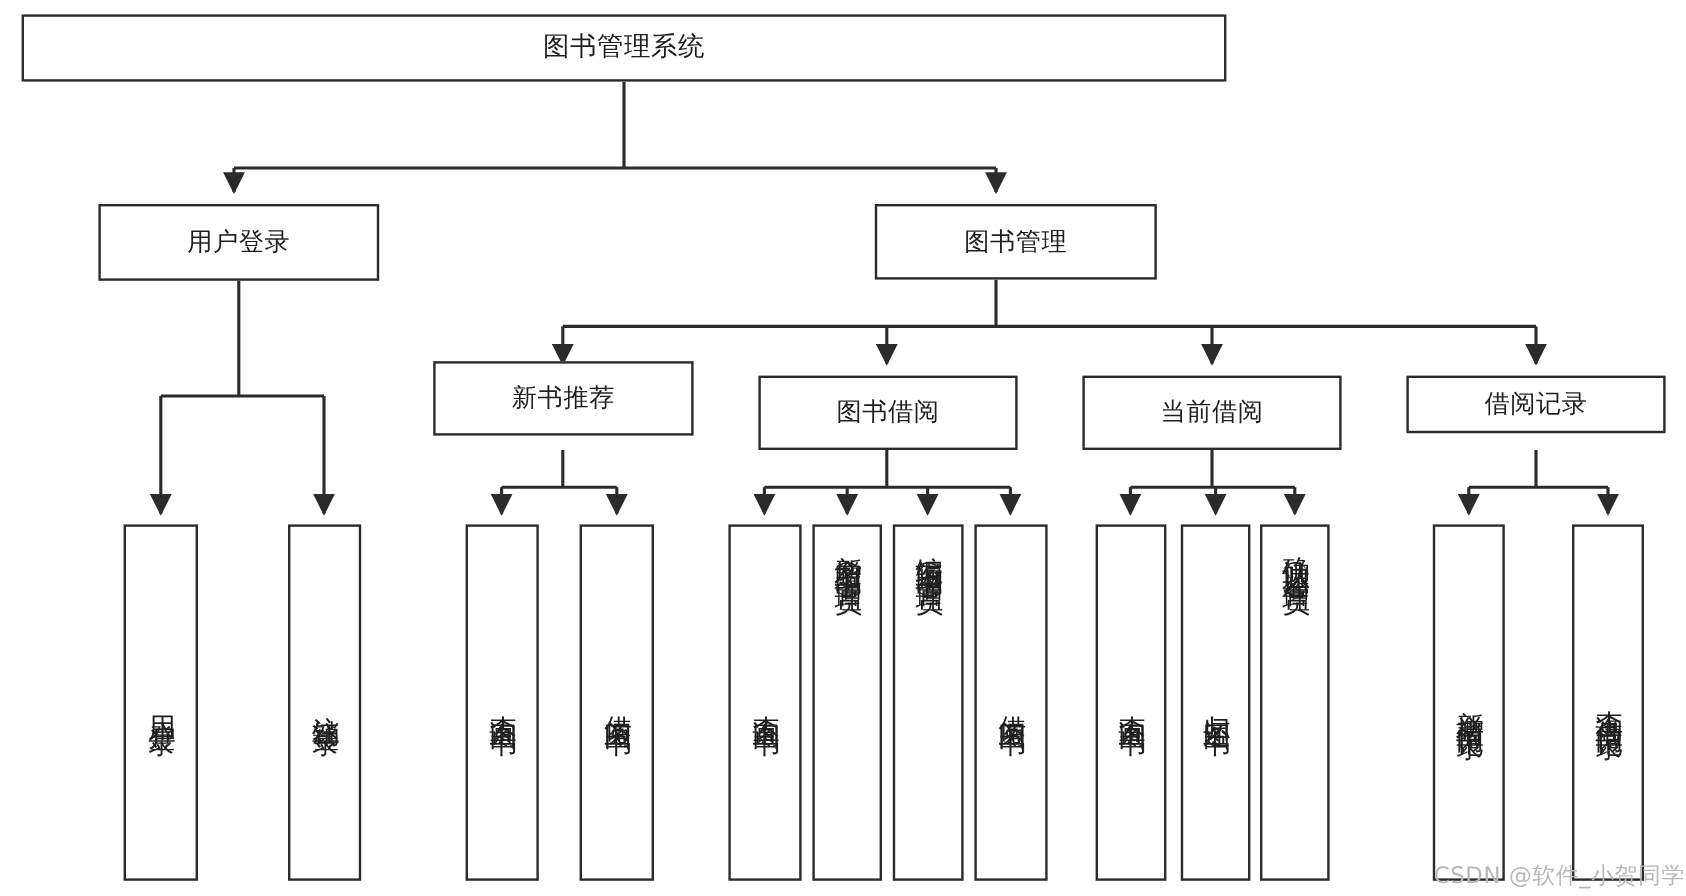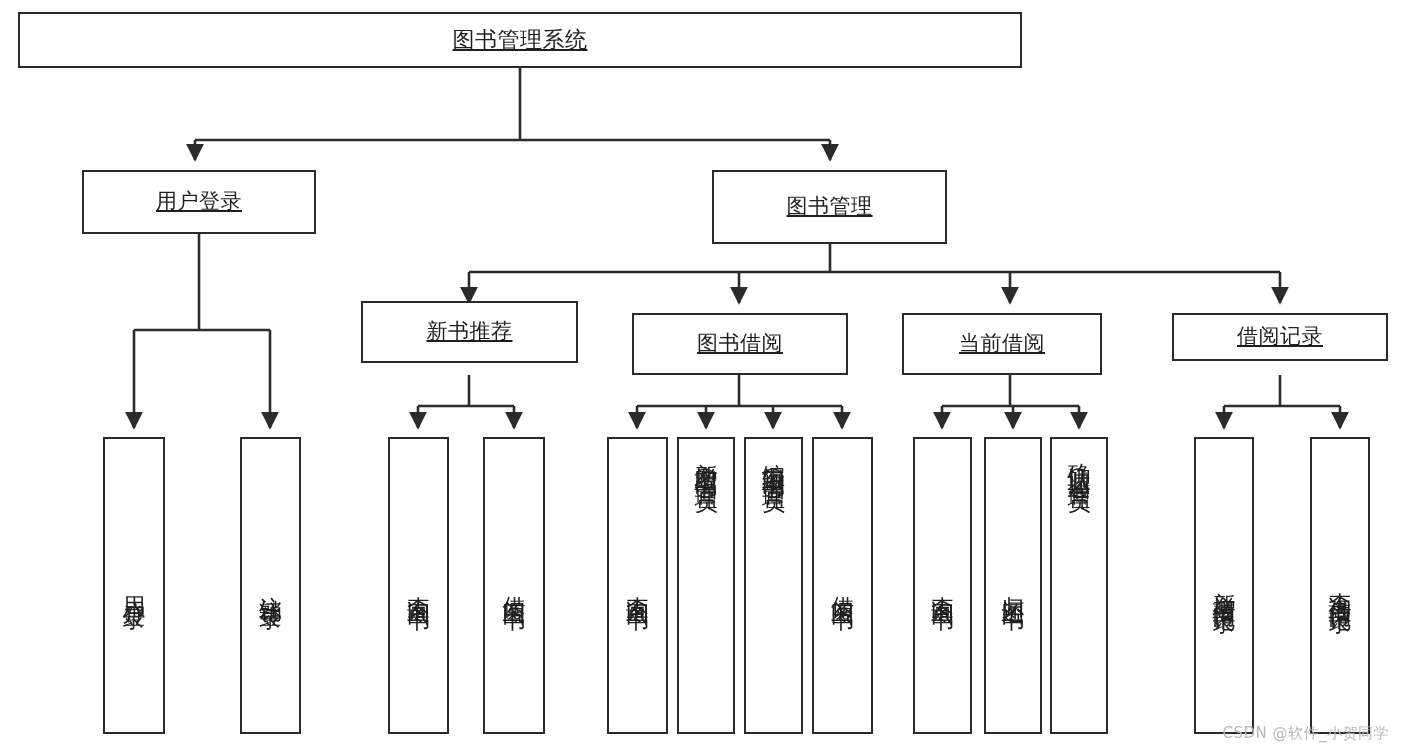--- a/index.html
+++ b/index.html
@@ -35,21 +35,20 @@
     display:block;
     text-align:center;
     color:#1f1f1f;
     letter-spacing:0.5px;
     line-height:1.12;
     white-space:pre;
   }
   
   .node.horiz .label{
     font-size:21px;
-    text-decoration:underline;
   }
   .node.root .label{
     font-size:22px;
   }
   
   .node.vert{
     align-items:flex-start;
     padding-top:6px;
   }
   .node.vert .label{
@@ -59,23 +58,23 @@
     line-height:1.0;
     letter-spacing:4px;
     margin:0 auto;
   }
   .node.vert.centerish{
     align-items:center;
     padding-top:0;
   }
   .watermark{
     position:absolute;
-    right:16px;
+    right:1px;
     bottom:4px;
-    font-size:15px;
+    font-size:19px;
     color:#b8b8b8;
     letter-spacing:0.5px;
     z-index:5;
     white-space:nowrap;
   }
 </style>
 </head>
 <body>
 
 <div id="canvas">
@@ -130,31 +129,31 @@
     </g>
   </svg>
 
   <div class="node root horiz" style="left:18px; top:12px; width:1004px; height:56px;">
     <span class="label">图书管理系统</span>
   </div>
 
   <div class="node horiz" style="left:82px; top:170px; width:234px; height:64px;">
     <span class="label">用户登录</span>
   </div>
-  <div class="node horiz" style="left:712px; top:170px; width:235px; height:74px;">
+  <div class="node horiz" style="left:729px; top:170px; width:235px; height:63px;">
     <span class="label">图书管理</span>
   </div>
 
   <div class="node horiz" style="left:361px; top:301px; width:217px; height:62px;">
     <span class="label">新书推荐</span>
   </div>
   <div class="node horiz" style="left:632px; top:313px; width:216px; height:62px;">
     <span class="label">图书借阅</span>
   </div>
-  <div class="node horiz" style="left:902px; top:313px; width:200px; height:62px;">
+  <div class="node horiz" style="left:902px; top:313px; width:216px; height:62px;">
     <span class="label">当前借阅</span>
   </div>
   <div class="node horiz" style="left:1172px; top:313px; width:216px; height:48px;">
     <span class="label">借阅记录</span>
   </div>
 
   <div class="node vert centerish" style="left:103px; top:437px; width:62px; height:297px;">
     <span class="label">用户登录</span>
   </div>
   <div class="node vert centerish" style="left:240px; top:437px; width:61px; height:297px;">

